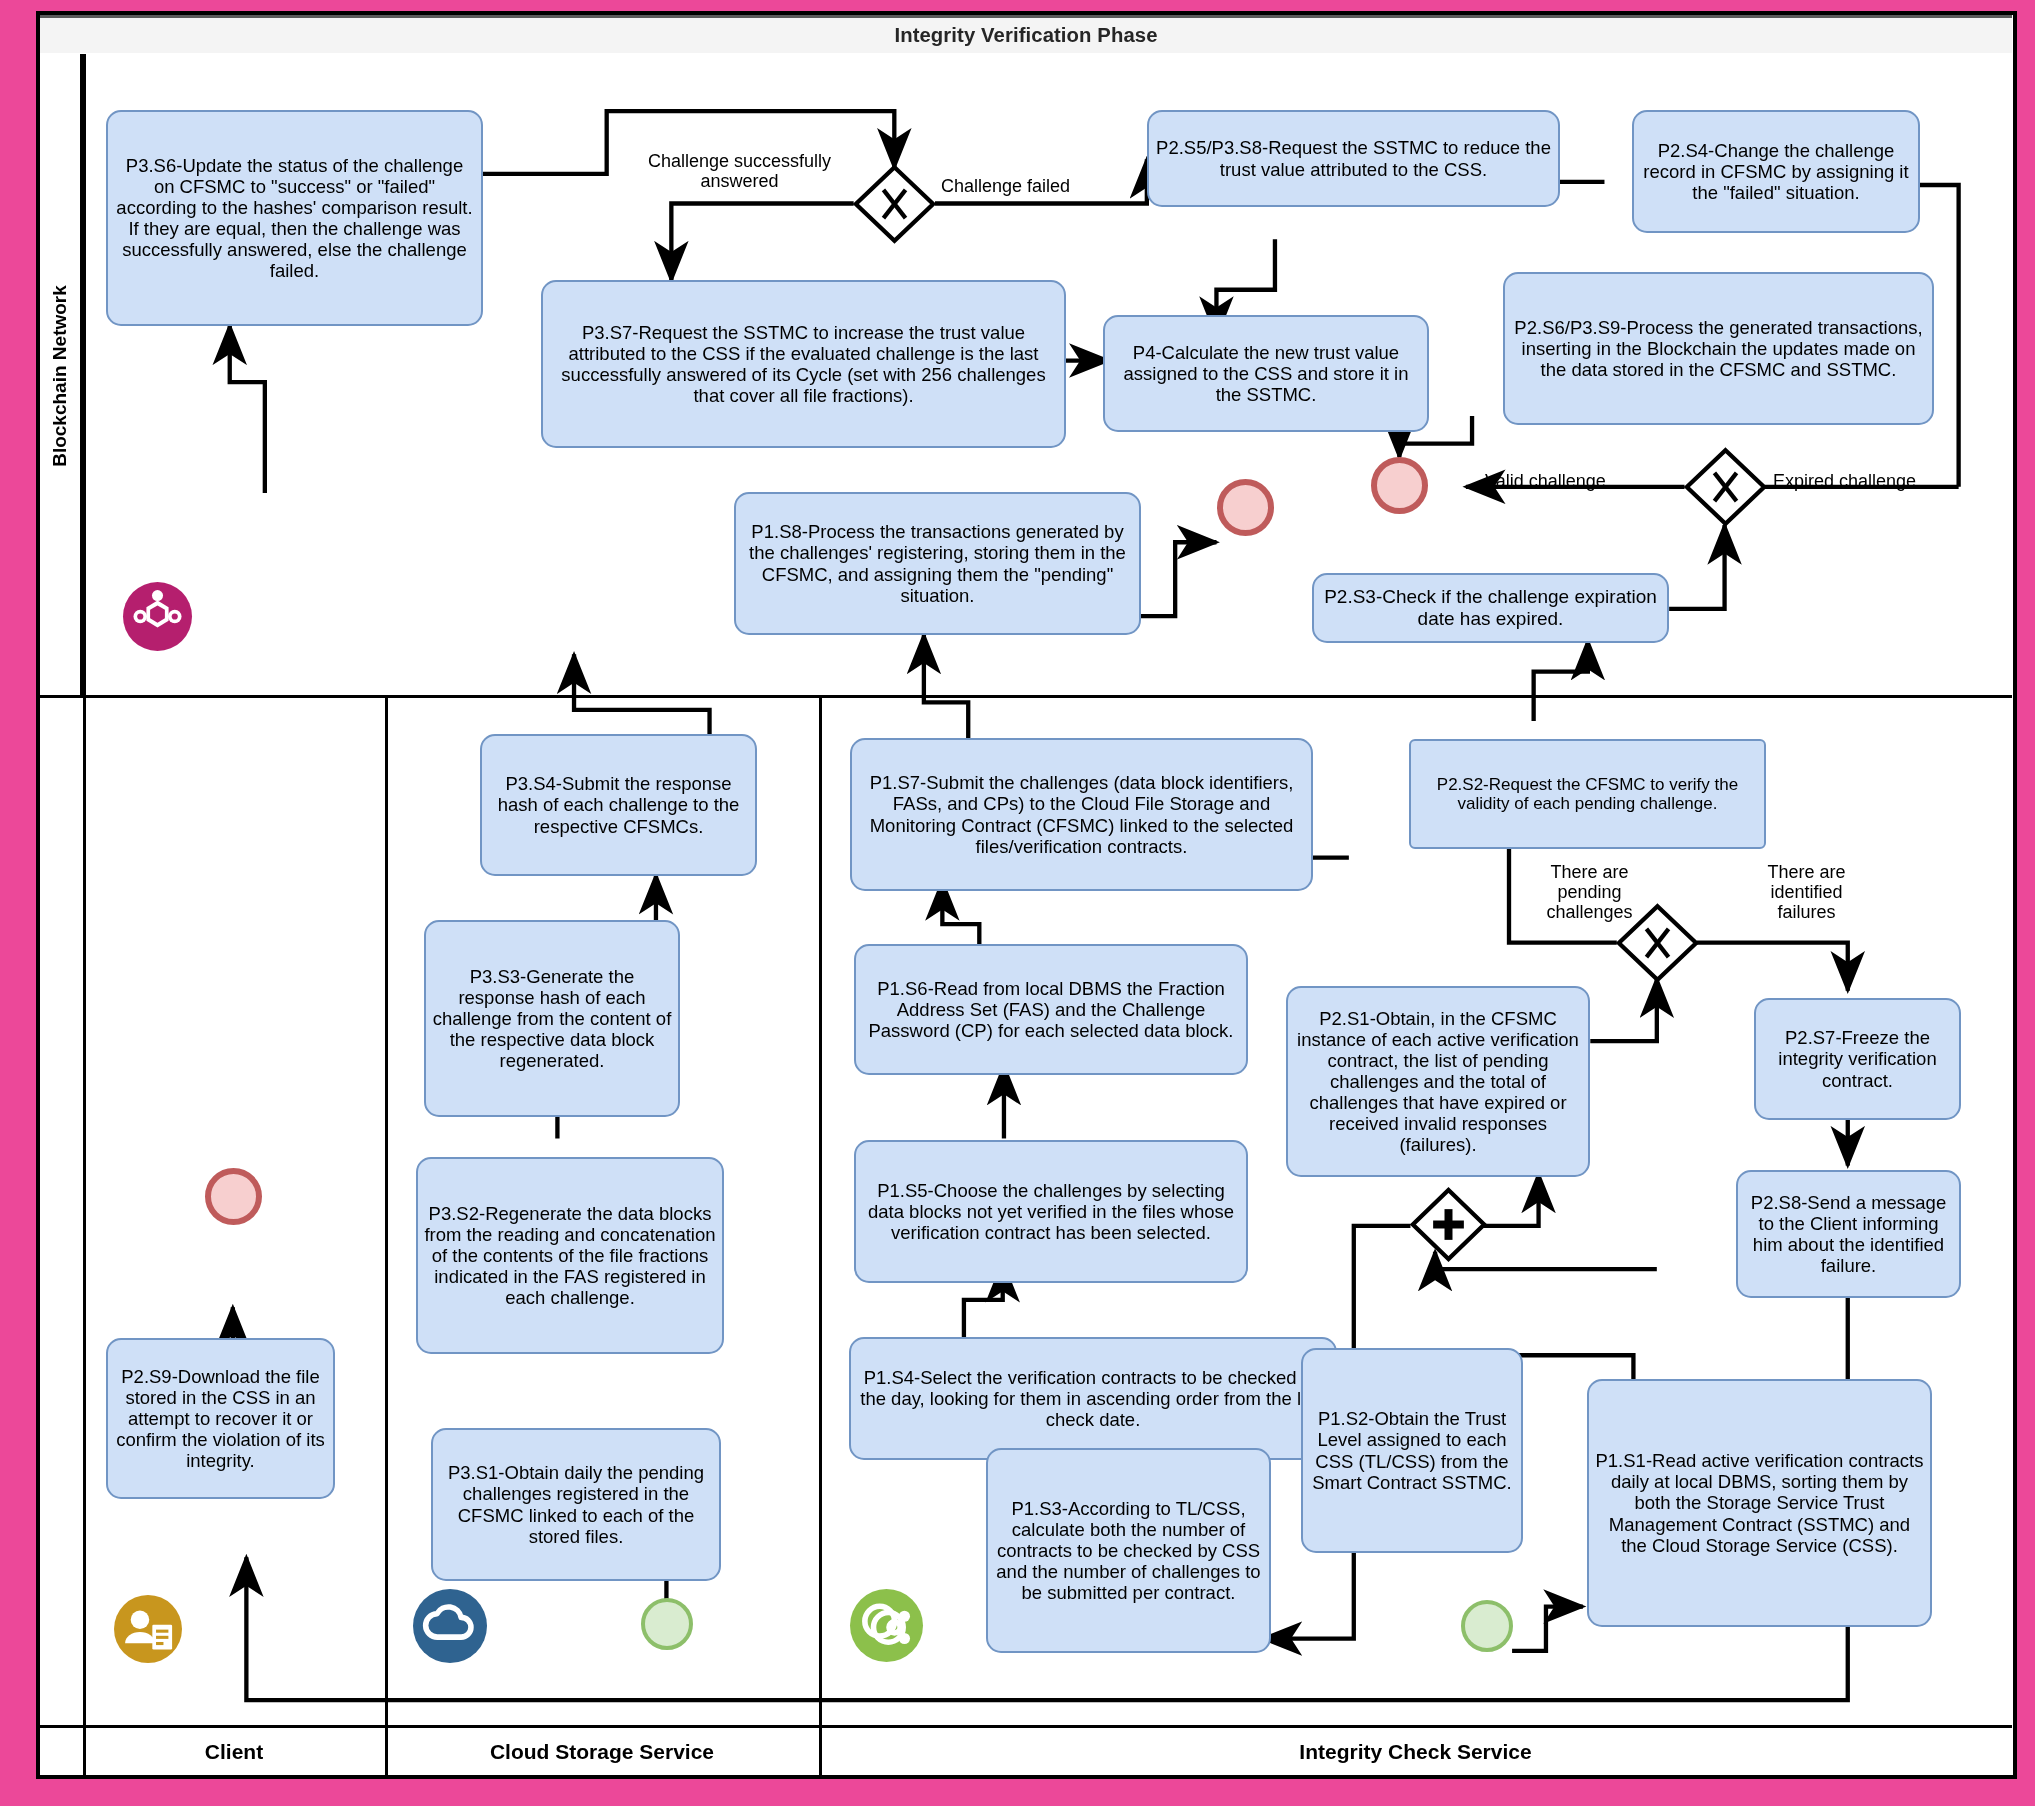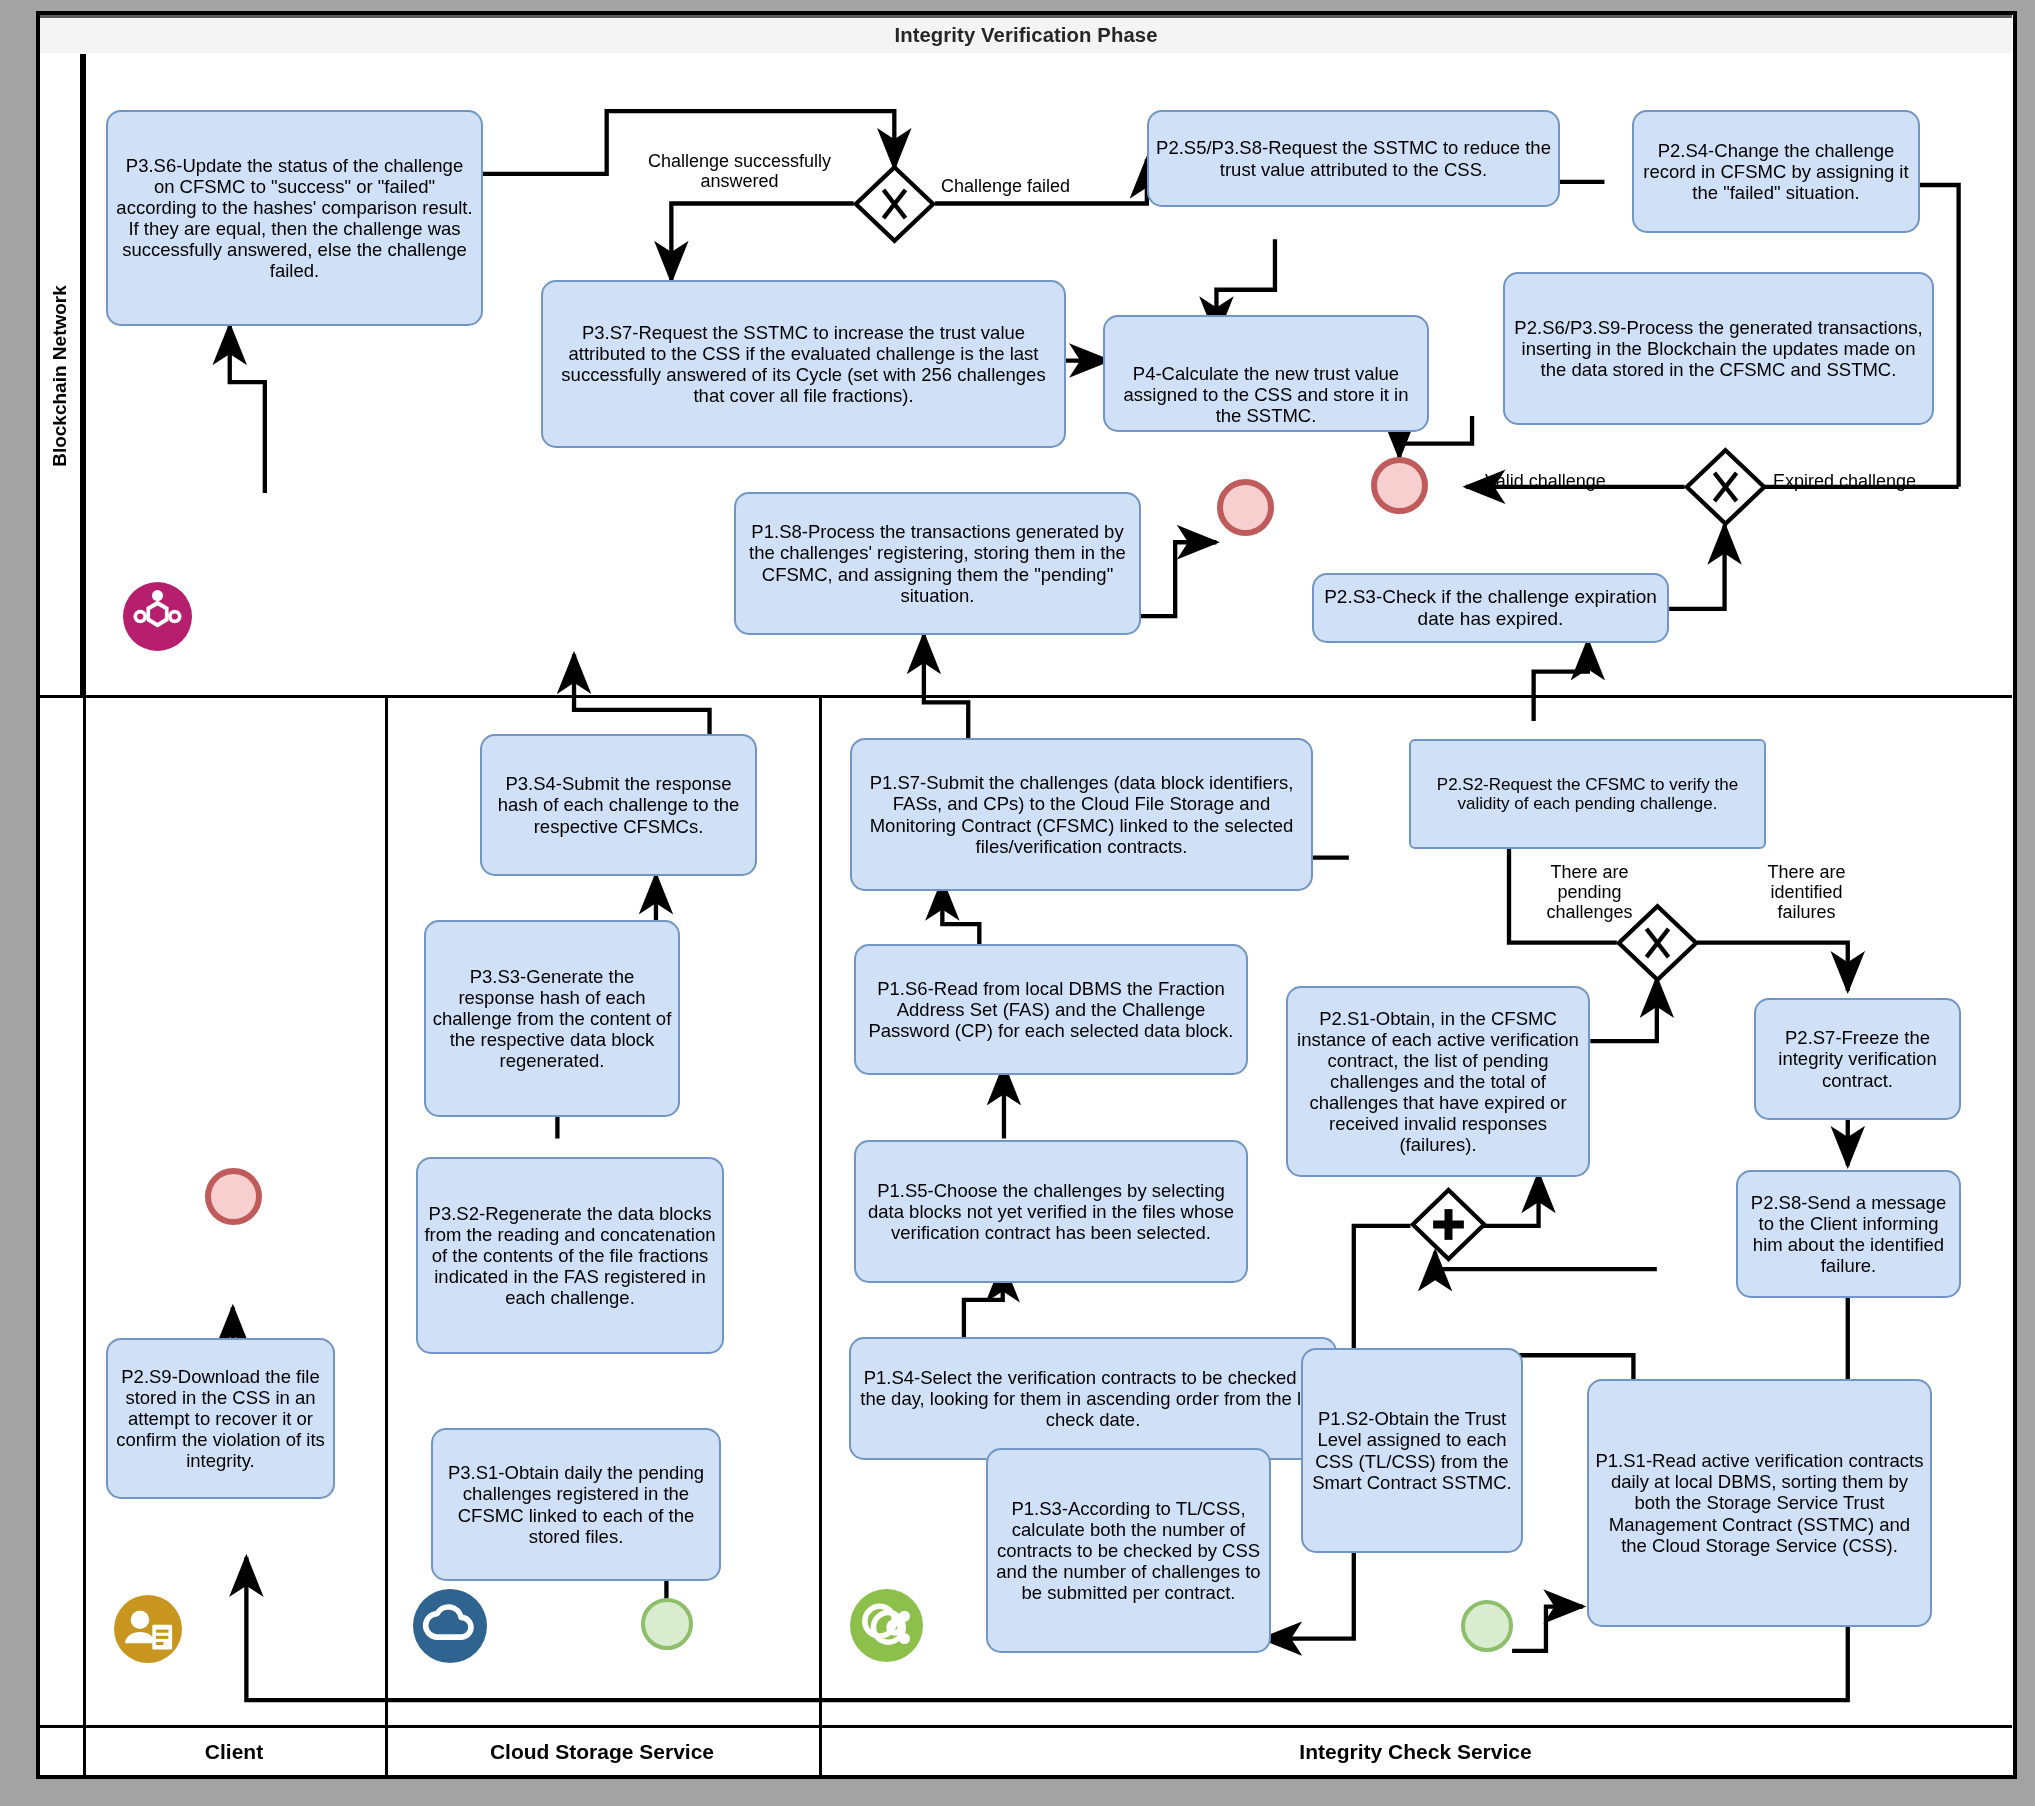--- a/index.html
+++ b/index.html
@@ -1,20 +1,20 @@
 <!DOCTYPE html>
 <html style="font-size:10px"><head>
 <meta charset="utf-8">
 <style>
   html,body{margin:0;padding:0;background:#ffffff;}
   body{font-family:"Liberation Sans", sans-serif;}
   #canvas{
     position:relative;
     width:2035px;height:1807px;
-    background:#a3a3a3;
+    background:#ec4899;
     overflow:hidden;
   }
   
   .pool-outer{
     position:absolute;left:36px;top:11px;width:1981px;height:1768px;
     border:4.3px solid #000;box-sizing:border-box;background:#fff;
   }
   .phase-band{
     position:absolute;left:40px;top:15.4px;width:1972px;height:38px;
     background:#f4f4f4;border-top:3.1px solid #5a5a5a;box-sizing:border-box;
@@ -318,21 +318,21 @@
   </div>
 
   <div class="task" style="left:1147px;top:110px;width:413px;height:97px;font-size:18.5px;">
     <span>P2.S5/P3.S8-Request the SSTMC to reduce the trust value attributed to the CSS.</span>
   </div>
 
   <div class="task" style="left:1632px;top:110px;width:288px;height:123px;font-size:18.5px;">
     <span>P2.S4-Change the challenge record in CFSMC by assigning it the "failed" situation.</span>
   </div>
 
-  <div class="task" style="left:1103px;top:315px;width:326px;height:117px;font-size:18.5px;align-items:flex-end;">
+  <div class="task" style="left:1103px;top:315px;width:326px;height:117px;font-size:18.5px;">
     <span>P4-Calculate the new trust value assigned to the CSS and store it in the SSTMC.</span>
   </div>
 
   <div class="task" style="left:1503px;top:272px;width:431px;height:153px;font-size:18.5px;">
     <span>P2.S6/P3.S9-Process the generated transactions, inserting in the Blockchain the updates made on the data stored in the CFSMC and SSTMC.</span>
   </div>
 
 
   <div class="task" style="left:734px;top:492px;width:407px;height:143px;font-size:18.5px;">
     <span>P1.S8-Process the transactions generated by the challenges' registering, storing them in the CFSMC, and assigning them the "pending" situation.</span>

